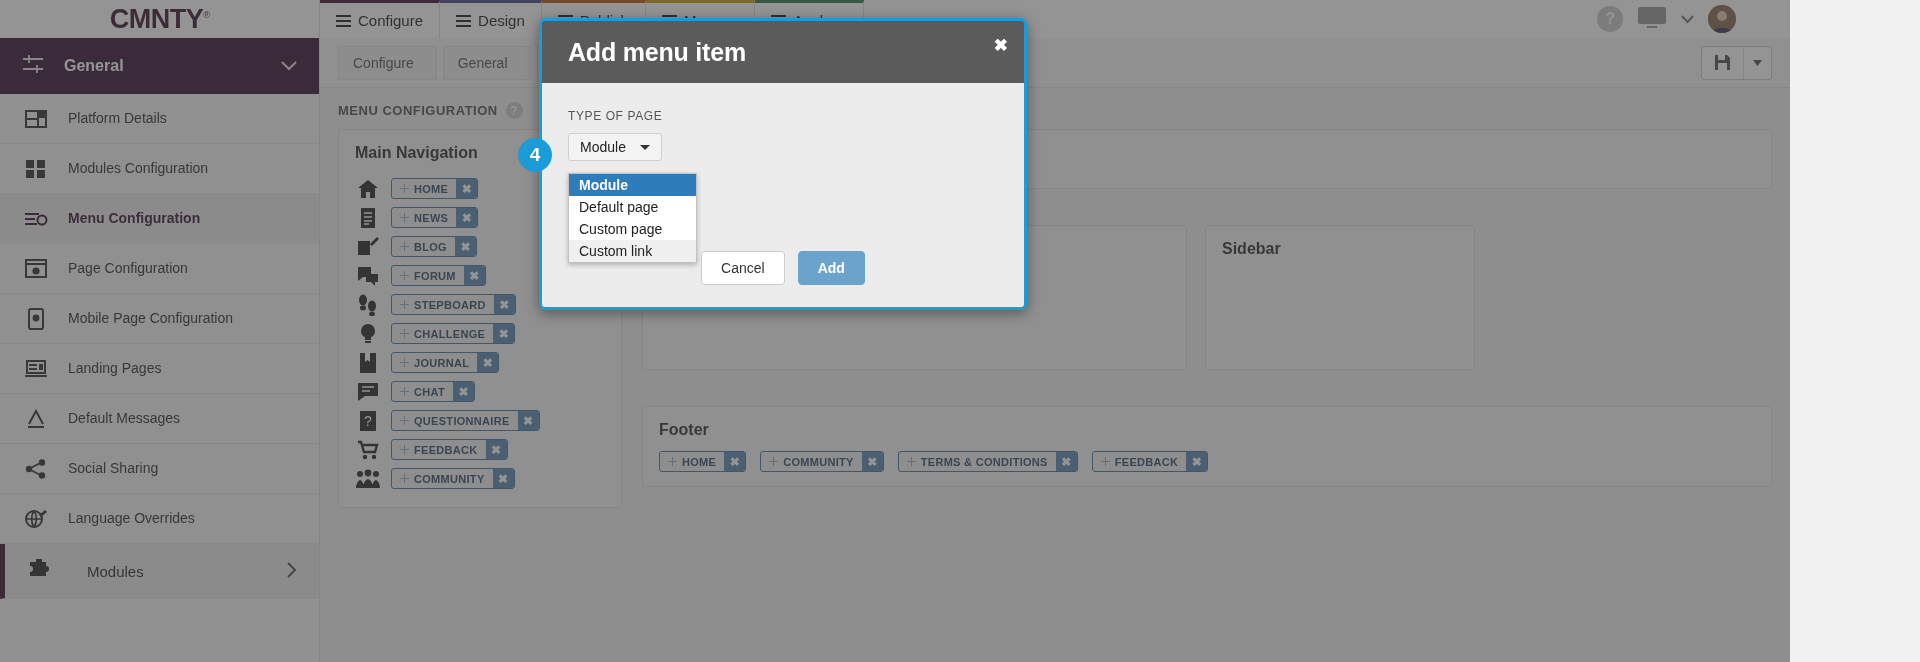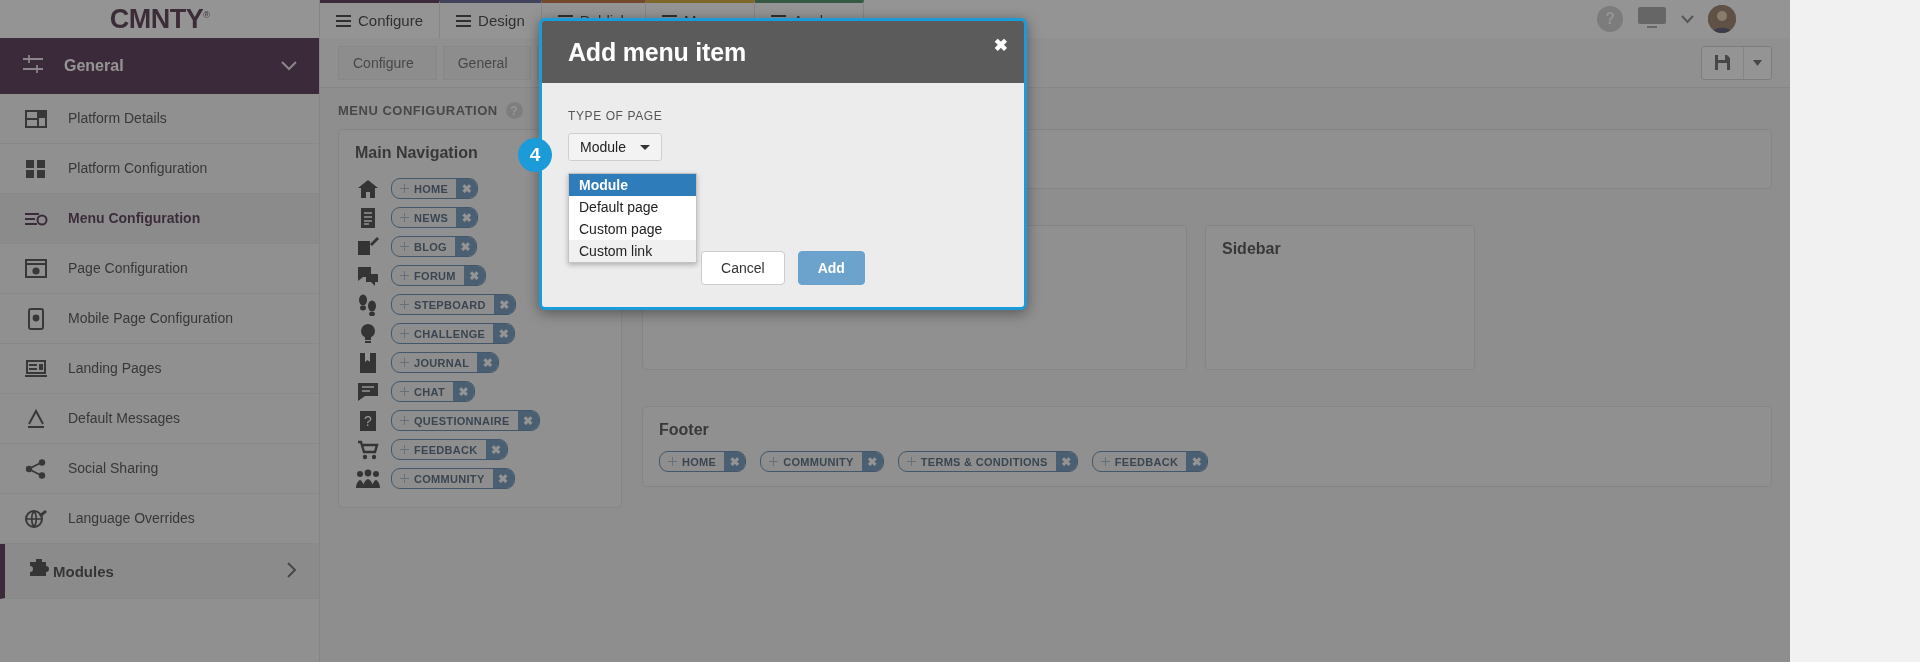--- a/index.html
+++ b/index.html
@@ -33,23 +33,23 @@
   .side-head .lbl { font-size: 16px; font-weight: bold; flex: 1; }
   .side-item {
     min-height: 50px; display: flex; align-items: center; gap: 18px;
     padding: 8px 22px; border-bottom: 1px solid #e6e6e6;
     font-size: 14px; color: #333; background: #f5f5f5;
   }
   .side-item.active { background: #ececec; font-weight: bold; color: #3b1536; }
   .side-item .ic { width: 28px; flex: none; display:flex; align-items:center; justify-content:center; }
   .side-item .txt { line-height: 1.25; }
   .side-group {
-    min-height: 55px; display: flex; align-items: center; gap: 2px;
+    min-height: 55px; display: flex; align-items: center; gap: 36px;
     padding: 8px 22px; border-bottom: 1px solid #e6e6e6;
-    font-size: 15px; font-weight: bold; color: #2d2d2d;
+    font-size: 15px; font-weight: normal; color: #2d2d2d;
     background: #ececec; border-left: 5px solid #3b1536;
   }
   .side-group .txt { flex: 1; }
 
   
   .topbar {
     position: absolute; left: 320px; top: 0; right: 0; height: 38px;
     background: #fff; display: flex; align-items: stretch;
   }
   .navtab {
@@ -101,21 +101,21 @@
   .panels { display: flex; gap: 20px; padding: 0 18px; align-items: flex-start; }
   .panel {
     background: #f7f7f7; border: 1px solid #dedede; border-radius: 4px; padding: 14px 16px;
   }
   .panel h3 { font-size: 16px; color: #333; font-weight: bold; margin-bottom: 12px; }
   .mainnav { width: 430px; }
   .menu-row { display: flex; align-items: center; gap: 10px; height: 29px; margin-bottom: 0; }
   .menu-row .ic { width: 26px; flex: none; display:flex; align-items:center; justify-content:center; }
   .tag {
     display: flex; align-items: stretch; height: 21px;
-    border: 1px solid #4a78a3; border-radius: 9px; overflow: hidden;
+    border: 1px solid #4a78a3; border-radius: 3px; overflow: hidden;
     background: #f2f2f2;
   }
   .tag .handle {
     display: flex; align-items: center; gap: 5px; padding: 0 8px;
     font-size: 11px; color: #35506b; font-weight: bold; letter-spacing: .3px;
   }
   .tag .x {
     width: 21px; background: #5b8ab3; color: #fff; display: flex;
     align-items: center; justify-content: center; font-size: 12px; font-weight: bold;
   }
@@ -223,21 +223,21 @@
 
       <div class="side-item">
         <span class="ic">
           <svg width="22" height="20" viewBox="0 0 22 20">
               <rect x="1" y="1" width="8" height="8" fill="#333"></rect>
               <rect x="12" y="1" width="8" height="8" fill="#333"></rect>
               <rect x="1" y="11" width="8" height="8" fill="#333"></rect>
               <rect x="12" y="11" width="8" height="8" fill="#333"></rect>
             </svg>
         </span>
-        <span class="txt">Platform Configuration</span>
+        <span class="txt">Modules Configuration</span>
       </div>
 
       <div class="side-item active">
         <span class="ic">
           <svg width="24" height="16" viewBox="0 0 24 16">
               <g stroke="#3b1536" stroke-width="2">
                 <path d="M1 3h14M1 8h10M1 13h12"></path>
               </g>
               <circle cx="18" cy="9" r="4.5" fill="none" stroke="#3b1536" stroke-width="2"></circle>
             </svg>

